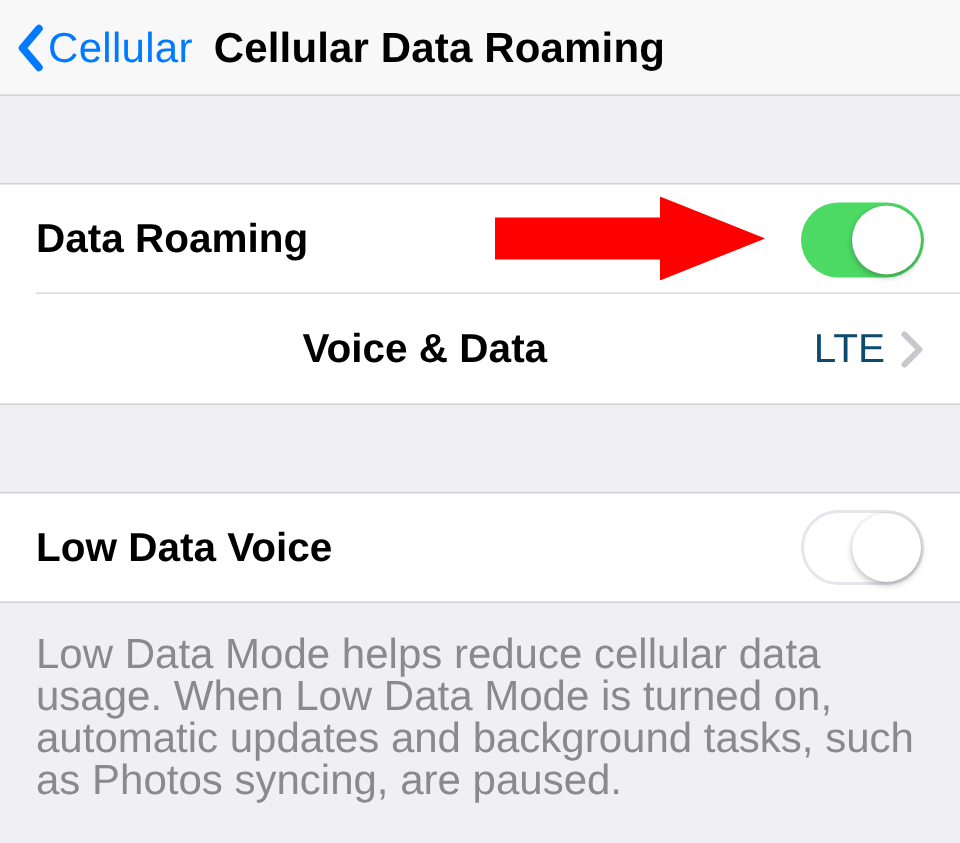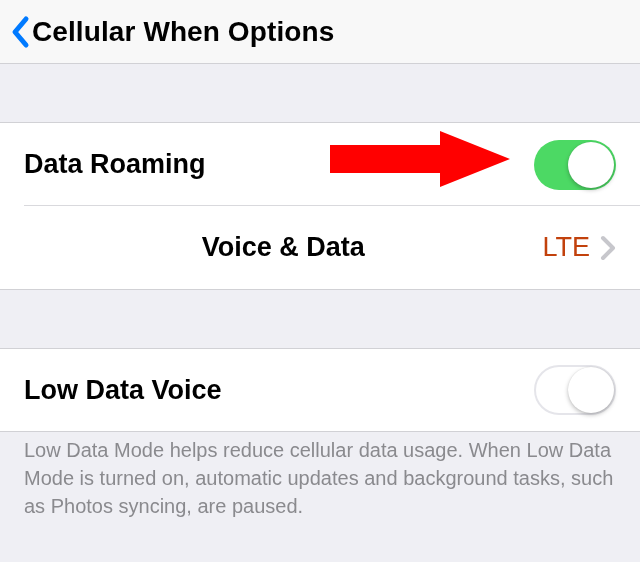--- a/index.html
+++ b/index.html
@@ -35,21 +35,21 @@
     .nav-title {
       font-size: 28px;
       font-weight: 700;
       color: #000;
       letter-spacing: 0.1px;
     }
     .group-gap-top { height: 58px; }
     .group-gap-mid { height: 58px; }
     .cell {
       background: #fff;
-      height: 84px;
+      height: 74px;
       display: flex;
       align-items: center;
       padding: 0 24px;
       position: relative;
       border-top: 1px solid #d1d1d5;
     }
     .cell.last { border-bottom: 1px solid #d1d1d5; }
     .cell + .cell { border-top: none; text-align: center; }
     .sep {
       position: absolute;
@@ -60,21 +60,21 @@
       background: #d9d9dd;
     }
     .cell-label {
       font-size: 27px;
       font-weight: 600;
       color: #000;
       flex: 1;
     }
     .cell-value {
       font-size: 27px;
-      color: #c2410c;
+      color: #0c4a6e;
       margin-right: 10px;
     }
     .chevron-right {
       display: inline-flex;
       align-items: center;
     }
     .toggle {
       width: 82px;
       height: 50px;
       border-radius: 25px;
@@ -91,40 +91,41 @@
       width: 46px;
       height: 46px;
       background: #fff;
       border-radius: 50%;
       top: 2px;
       box-shadow: 0 2px 4px rgba(0,0,0,0.25), 0 0 1px rgba(0,0,0,0.15);
     }
     .toggle.on .knob { right: 2px; }
     .toggle.off .knob { right: 0px; top: 0px; }
     .footer {
-      padding: 4px 24px 18px 24px;
-      font-size: 20px;
+      padding: 20px 24px 18px 24px;
+      font-size: 28px;
       line-height: 28px;
       color: #8a8a8e;
     }
     .arrow-annot {
       position: absolute;
       pointer-events: none;
     }
   </style>
 </head>
 <body>
 
 <div class="nav">
   <span class="back-chevron">
     <svg width="20" height="34" viewBox="0 0 20 34">
       <polyline points="16,4 5,17 16,30" fill="none" stroke="#007aff" stroke-width="5" stroke-linecap="round" stroke-linejoin="round"></polyline>
     </svg>
   </span>
-  <span class="nav-title">Cellular When Options</span>
+  <span class="back-label">Cellular</span>
+  <span class="nav-title">Cellular Data Roaming</span>
 </div>
 
 <div class="group-gap-top"></div>
 
 <div class="cell">
   <span class="cell-label">Data Roaming</span>
   <div class="toggle on">
     <div class="knob"></div>
   </div>
   <div class="sep"></div>

